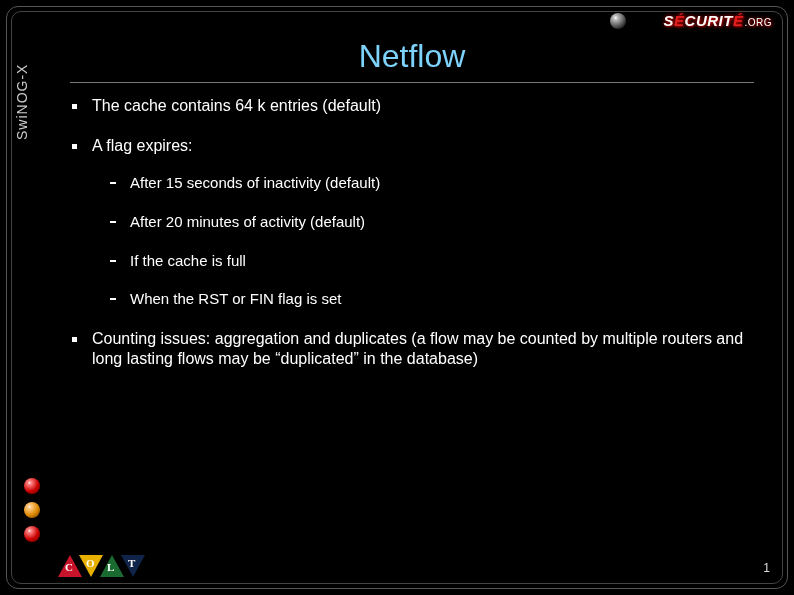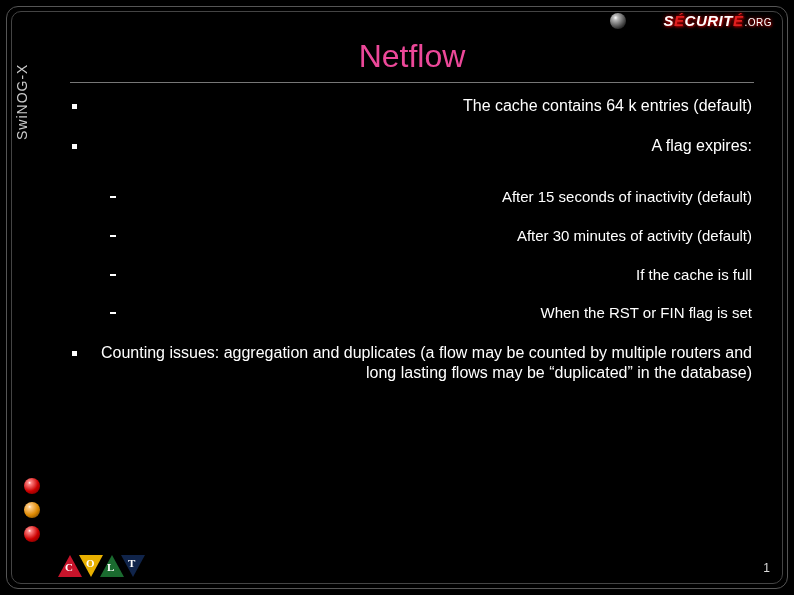--- a/index.html
+++ b/index.html
@@ -76,21 +76,21 @@
   }
   .sb1 { background: radial-gradient(circle at 35% 30%, #fff 0%, #f88 10%, #c00 55%, #500 100%); }
   .sb2 { background: radial-gradient(circle at 35% 30%, #fff 0%, #fc8 10%, #d80 55%, #530 100%); }
   .sb3 { background: radial-gradient(circle at 35% 30%, #fff 0%, #f88 10%, #c00 55%, #500 100%); }
   .title {
     position: absolute;
     top: 38px;
     left: 70px;
     right: 40px;
     text-align: center;
-    color: #ec4899;
+    color: #7dd3fc;
     font-family: "Trebuchet MS", Verdana, sans-serif;
     font-size: 32px;
     font-weight: 400;
   }
   .title-underline {
     position: absolute;
     top: 82px;
     left: 70px;
     right: 40px;
     height: 1px;
@@ -98,34 +98,34 @@
   }
   .content {
     position: absolute;
     top: 96px;
     left: 66px;
     right: 42px;
     color: #fff;
     font-size: 16px;
     line-height: 1.25;
   }
-  ul.lvl1 { list-style: none; text-align: right; }
+  ul.lvl1 { list-style: none; }
   ul.lvl1 > li {
     position: relative;
     padding-left: 26px;
     margin-bottom: 20px;
   }
   ul.lvl1 > li::before {
     content: "";
     position: absolute;
     left: 6px; top: 8px;
     width: 5px; height: 5px;
     background: #fff;
   }
-  ul.lvl2 { list-style: none; margin-top: 32px; }
+  ul.lvl2 { list-style: none; margin-top: 18px; }
   ul.lvl2 > li {
     position: relative;
     padding-left: 38px;
     margin-bottom: 20px;
     font-size: 15px;
   }
   ul.lvl2 > li::before {
     content: "";
     position: absolute;
     left: 18px; top: 8px;
@@ -193,21 +193,21 @@
 
 <div class="content">
   <ul class="lvl1">
     <li>
       <span>The cache contains 64 k entries (default)</span>
     </li>
     <li>
       <span>A flag expires:</span>
       <ul class="lvl2">
         <li><span>After 15 seconds of inactivity (default)</span></li>
-        <li><span>After 30 minutes of activity (default)</span></li>
+        <li><span>After 20 minutes of activity (default)</span></li>
         <li><span>If the cache is full</span></li>
         <li><span>When the RST or FIN flag is set</span></li>
       </ul>
     </li>
     <li>
       <span>Counting issues: aggregation and duplicates (a flow may be counted by multiple routers and long lasting flows may be “duplicated” in the database)</span>
     </li>
   </ul>
 </div>
 

